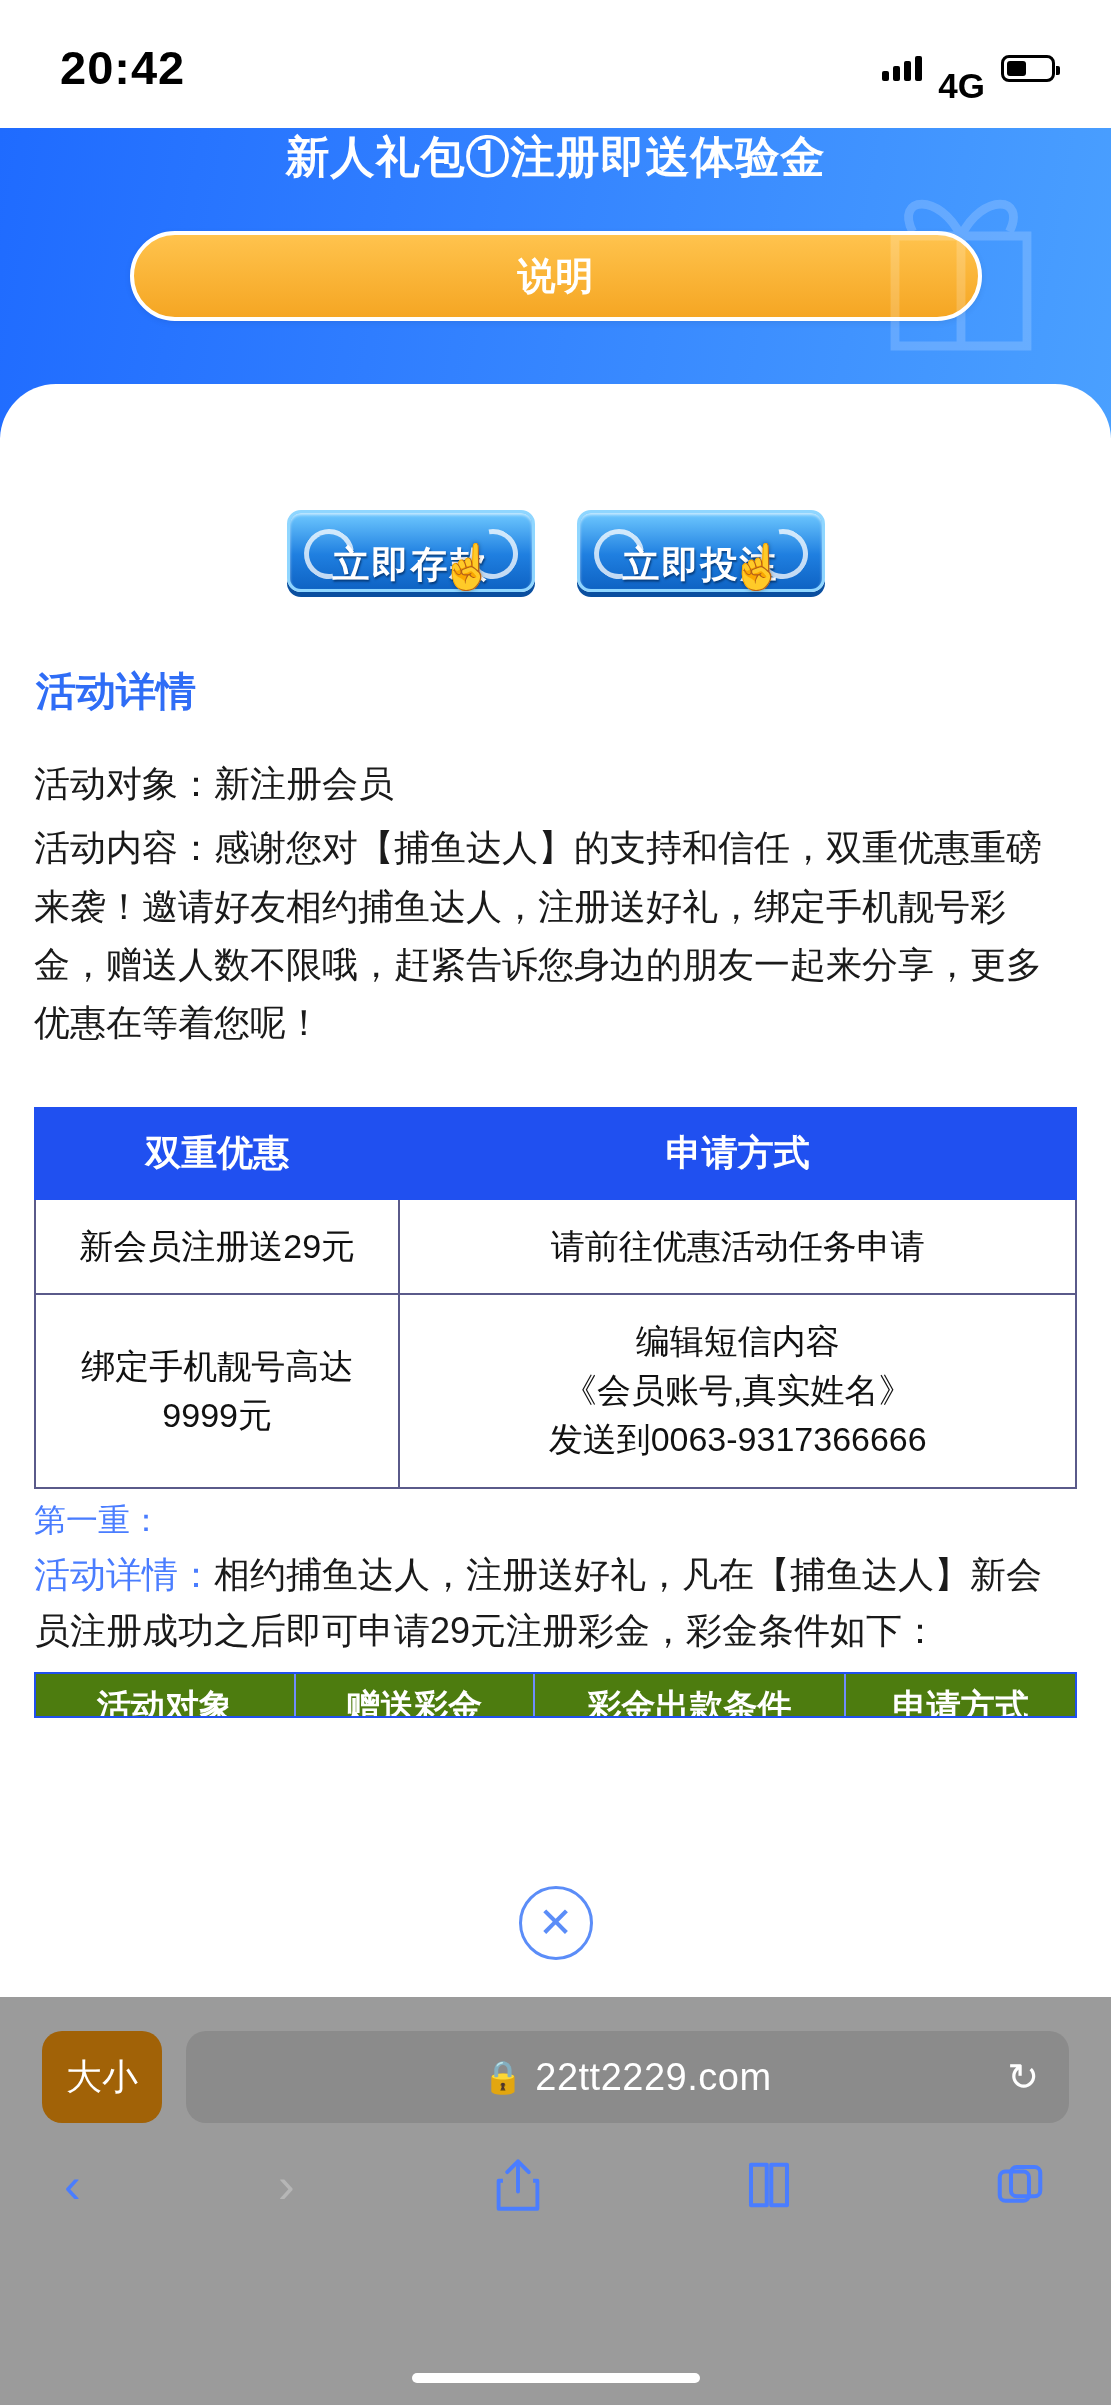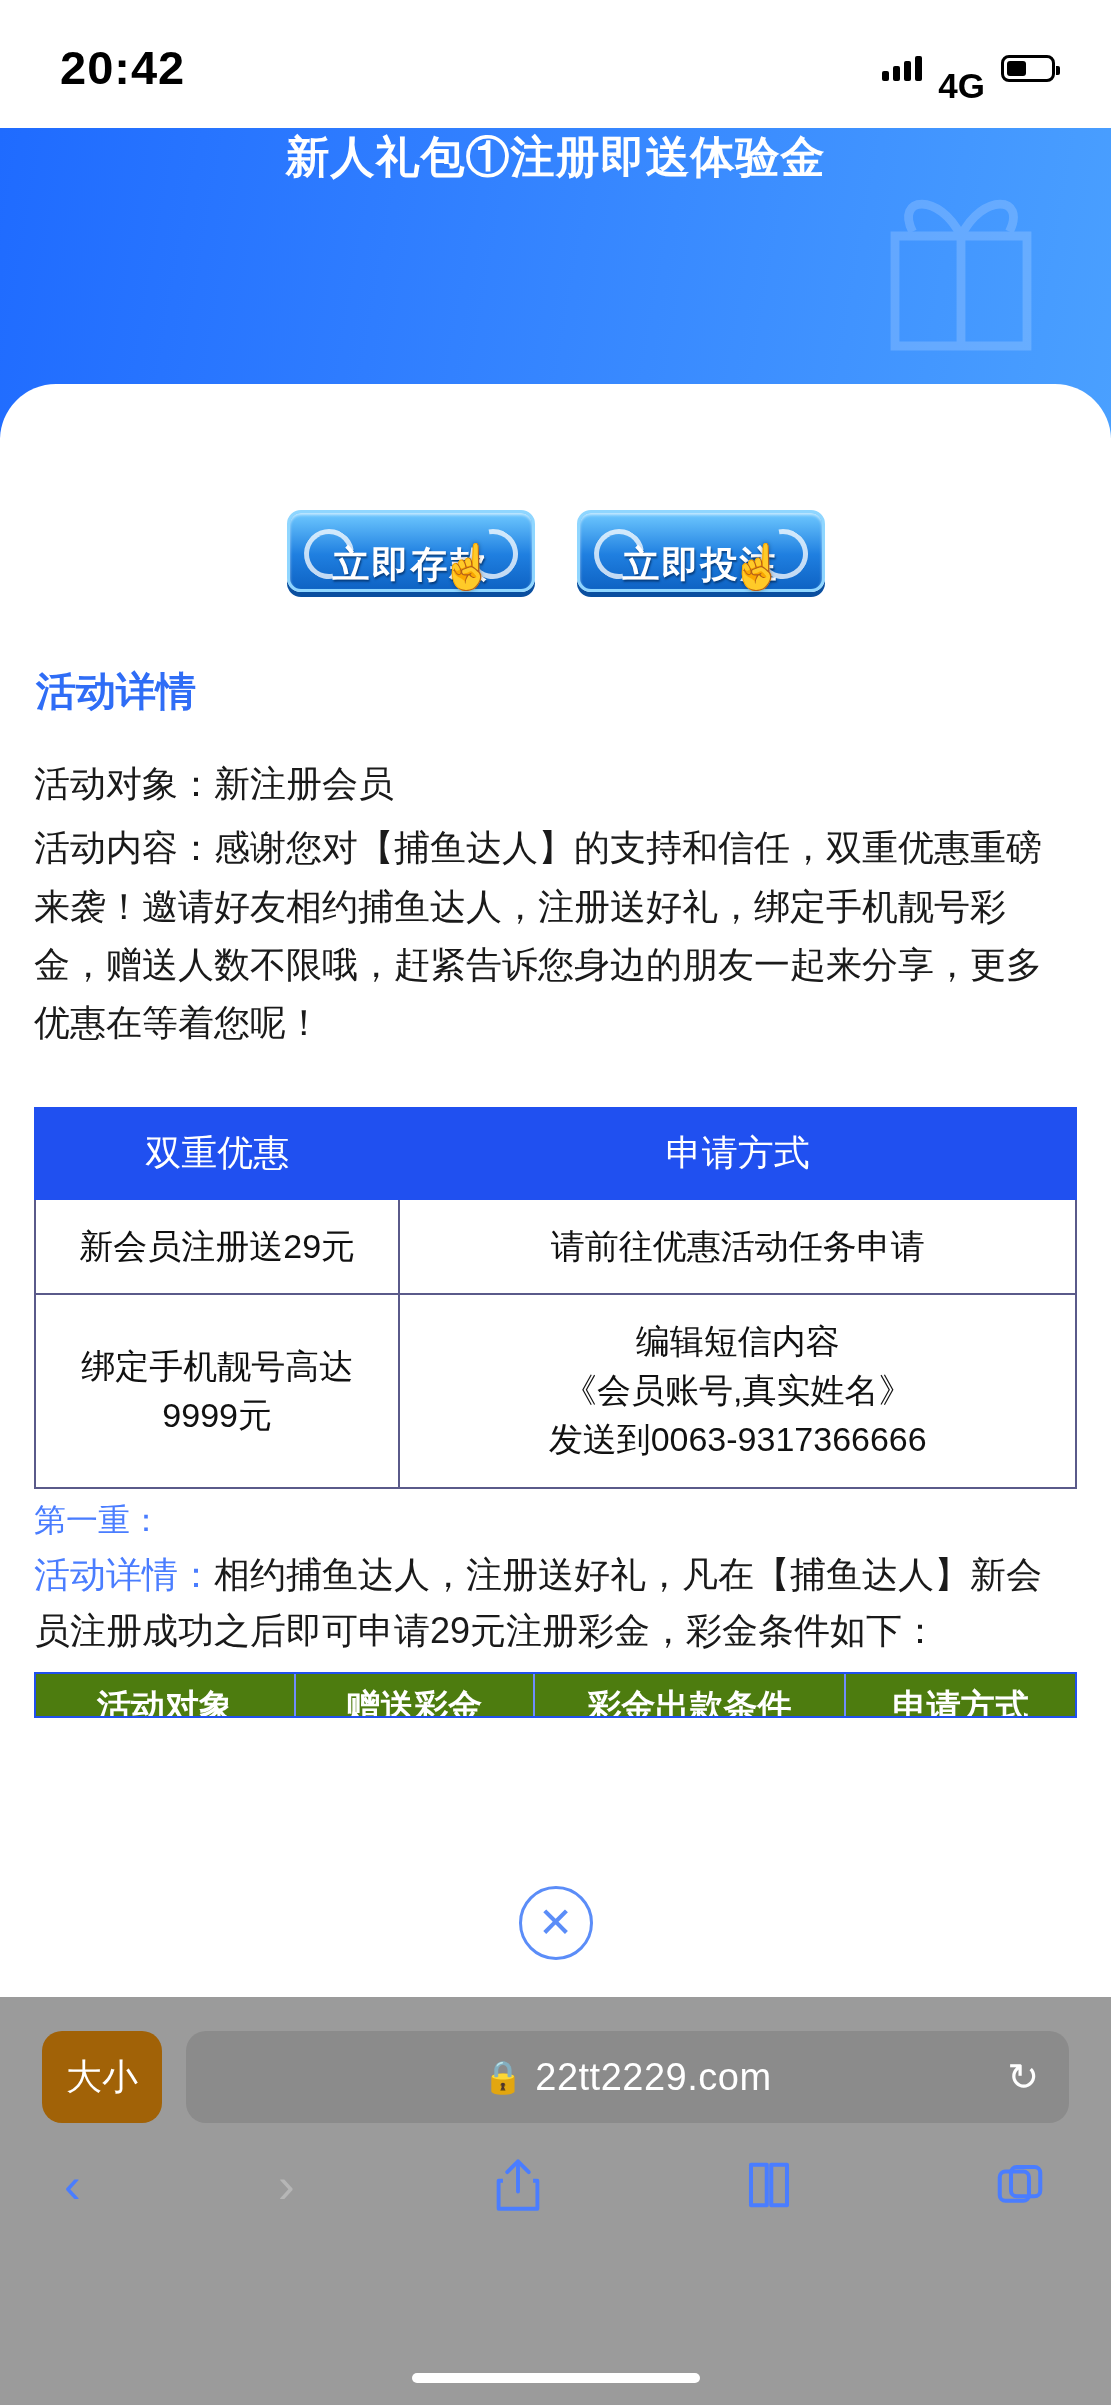--- a/index.html
+++ b/index.html
@@ -210,21 +210,21 @@
   table.promo-table {
     width: 100%;
     border-collapse: collapse;
     margin-top: 54px;
     table-layout: fixed;
   }
   table.promo-table th {
     background: #2050f0;
     color: #ffffff;
     font-size: 36px;
-    font-weight: normal;
+    font-weight: bold;
     padding: 20px 4px;
     border: 2px solid #2050f0;
     margin-left: 12px;
   }
   table.promo-table td {
     border: 2px solid #5a5a8a;
     font-size: 34px;
     color: #111;
     text-align: center;
     padding: 22px 27px;
@@ -389,20 +389,21 @@
 </div>
 
 <div class="promo-header">
   <svg class="icon ribbon-deco" viewBox="0 0 100 100">
     <path d="M20 40 h60 v50 h-60 z" fill="none" stroke="#ffffff" stroke-width="4"></path>
     <path d="M50 40 v50" stroke="#ffffff" stroke-width="4"></path>
     <path d="M50 40 C40 20, 20 22, 28 38" fill="none" stroke="#ffffff" stroke-width="4"></path>
     <path d="M50 40 C60 20, 80 22, 72 38" fill="none" stroke="#ffffff" stroke-width="4"></path>
   </svg>
   <div class="promo-title">新人礼包①注册即送体验金</div>
+  <div class="explain-btn">说明</div>
   <div class="header-curve"></div>
 </div>
 
 <div class="content">
 
   <div class="action-row">
     <div class="blue-btn">
       <span class="swirl"></span>
       <span class="swirl right"></span>
       <span class="lbl">立即存款</span>

